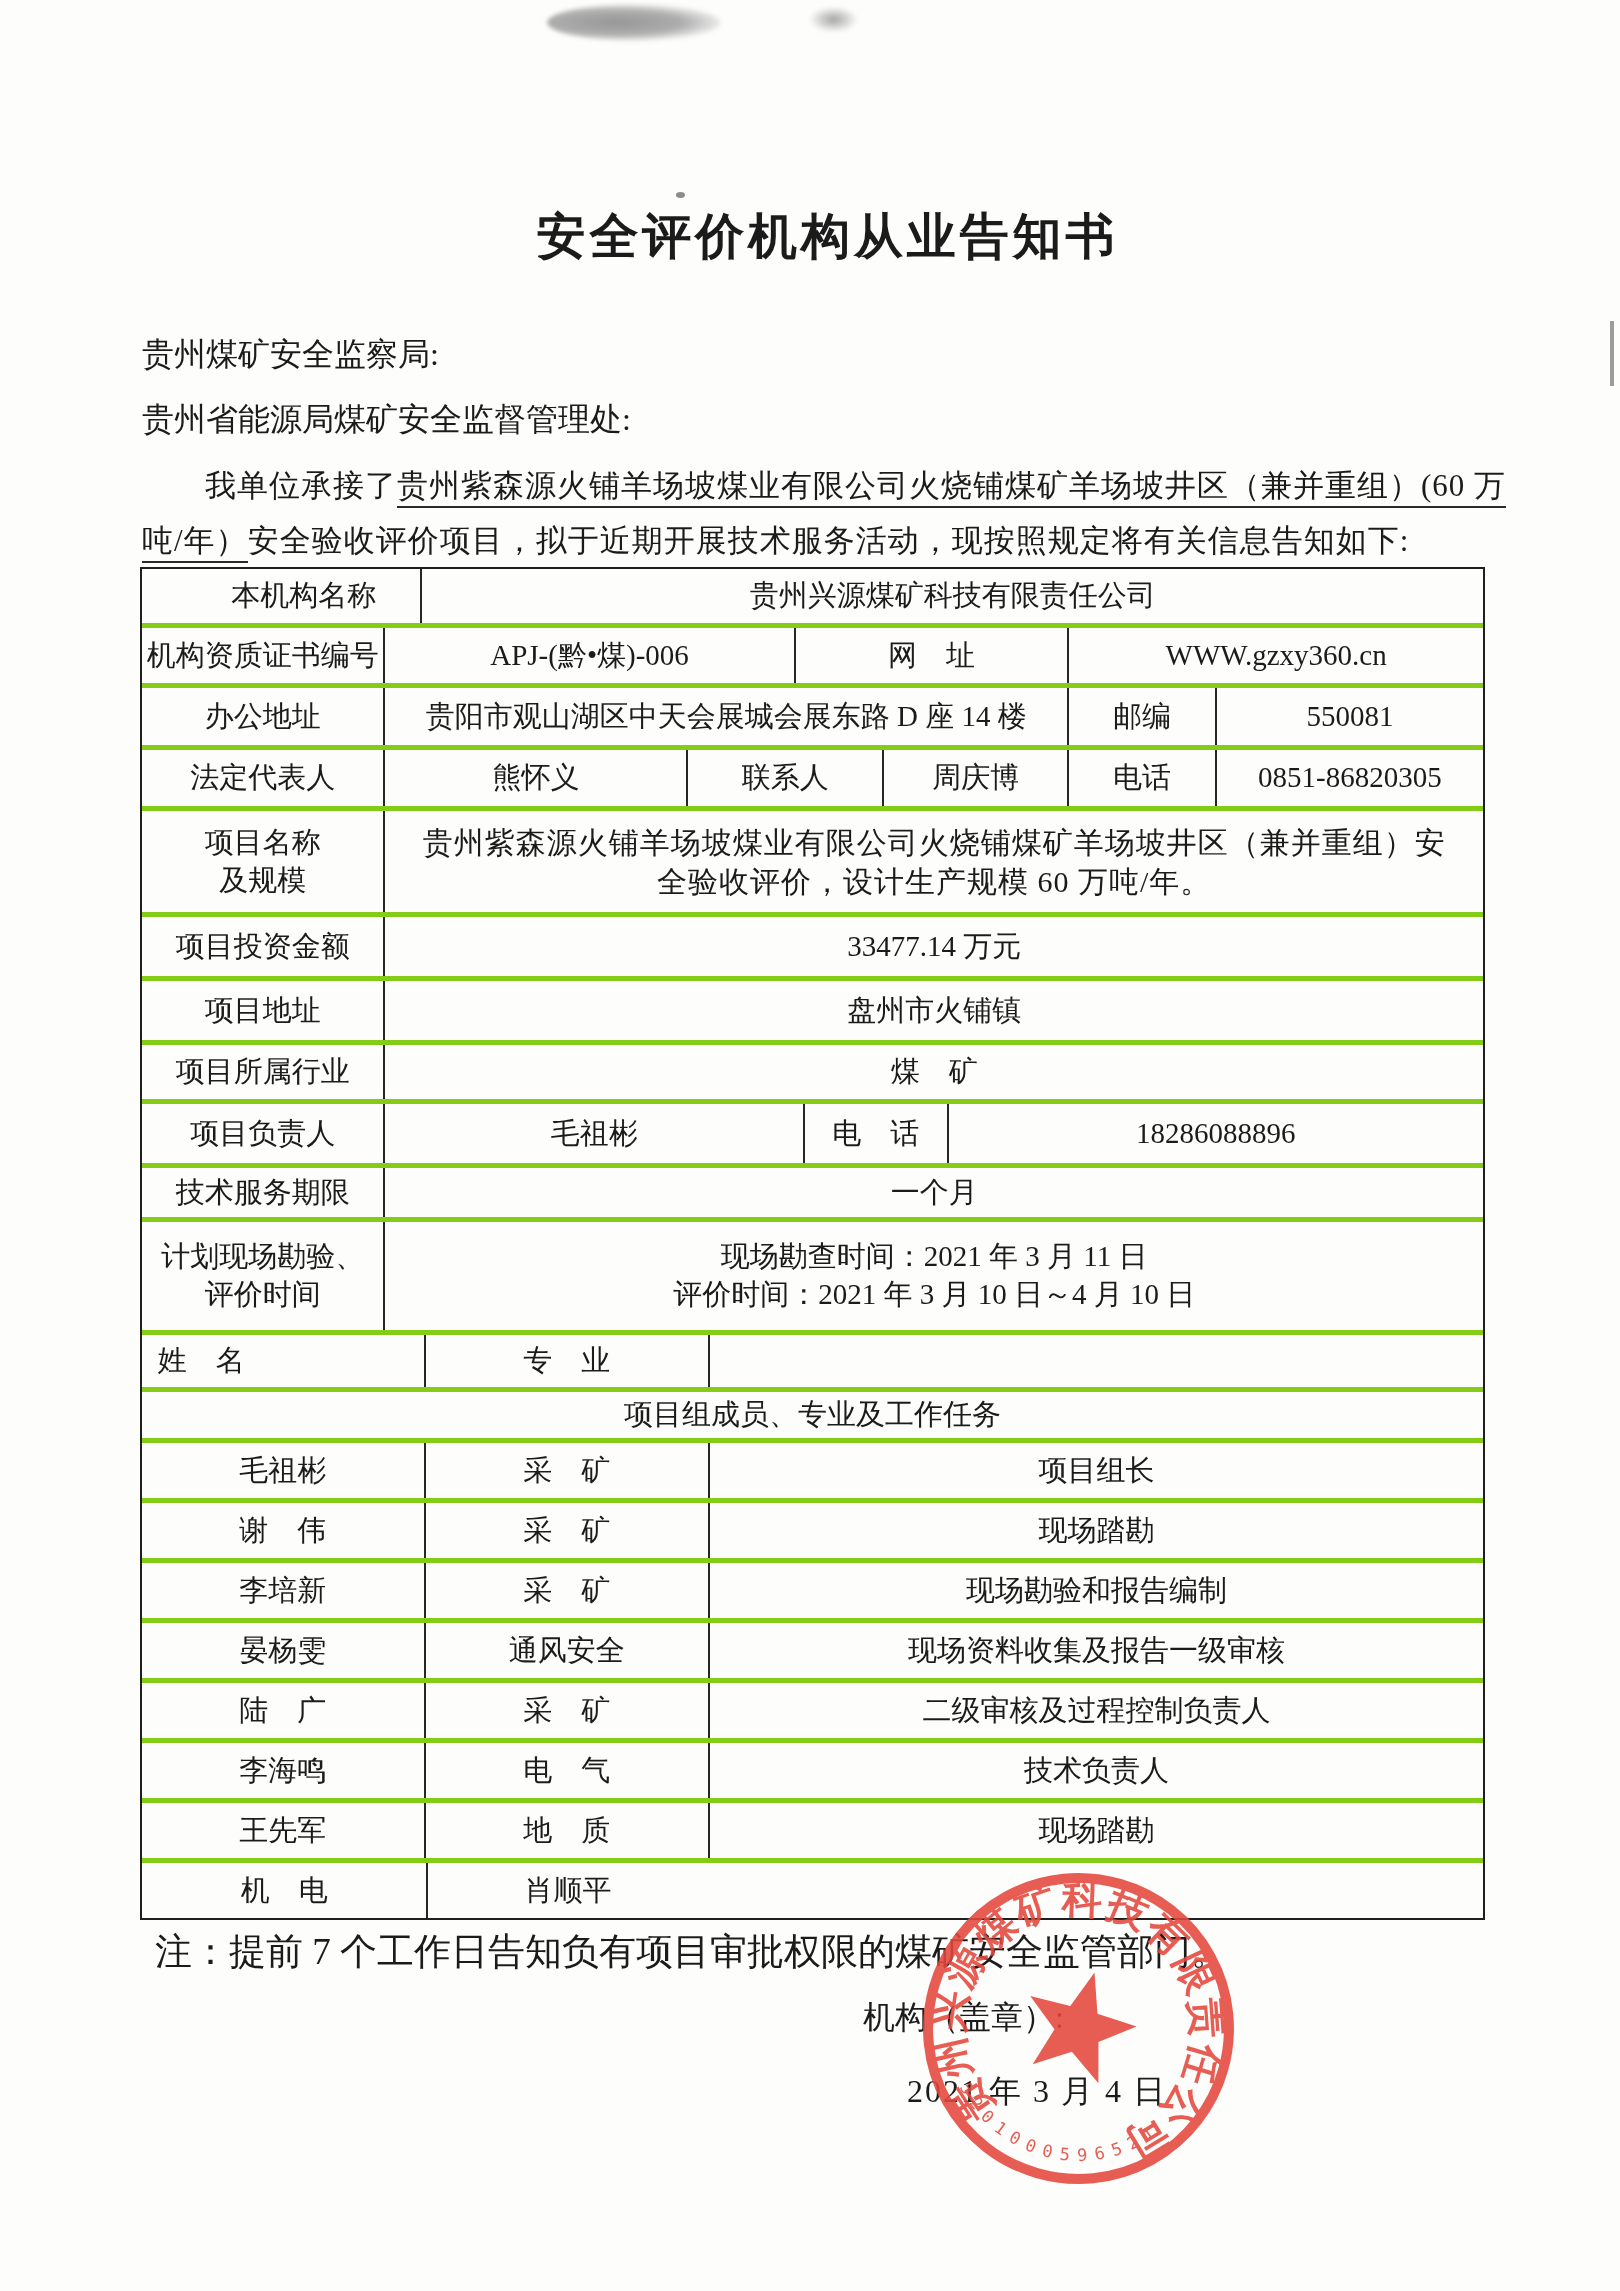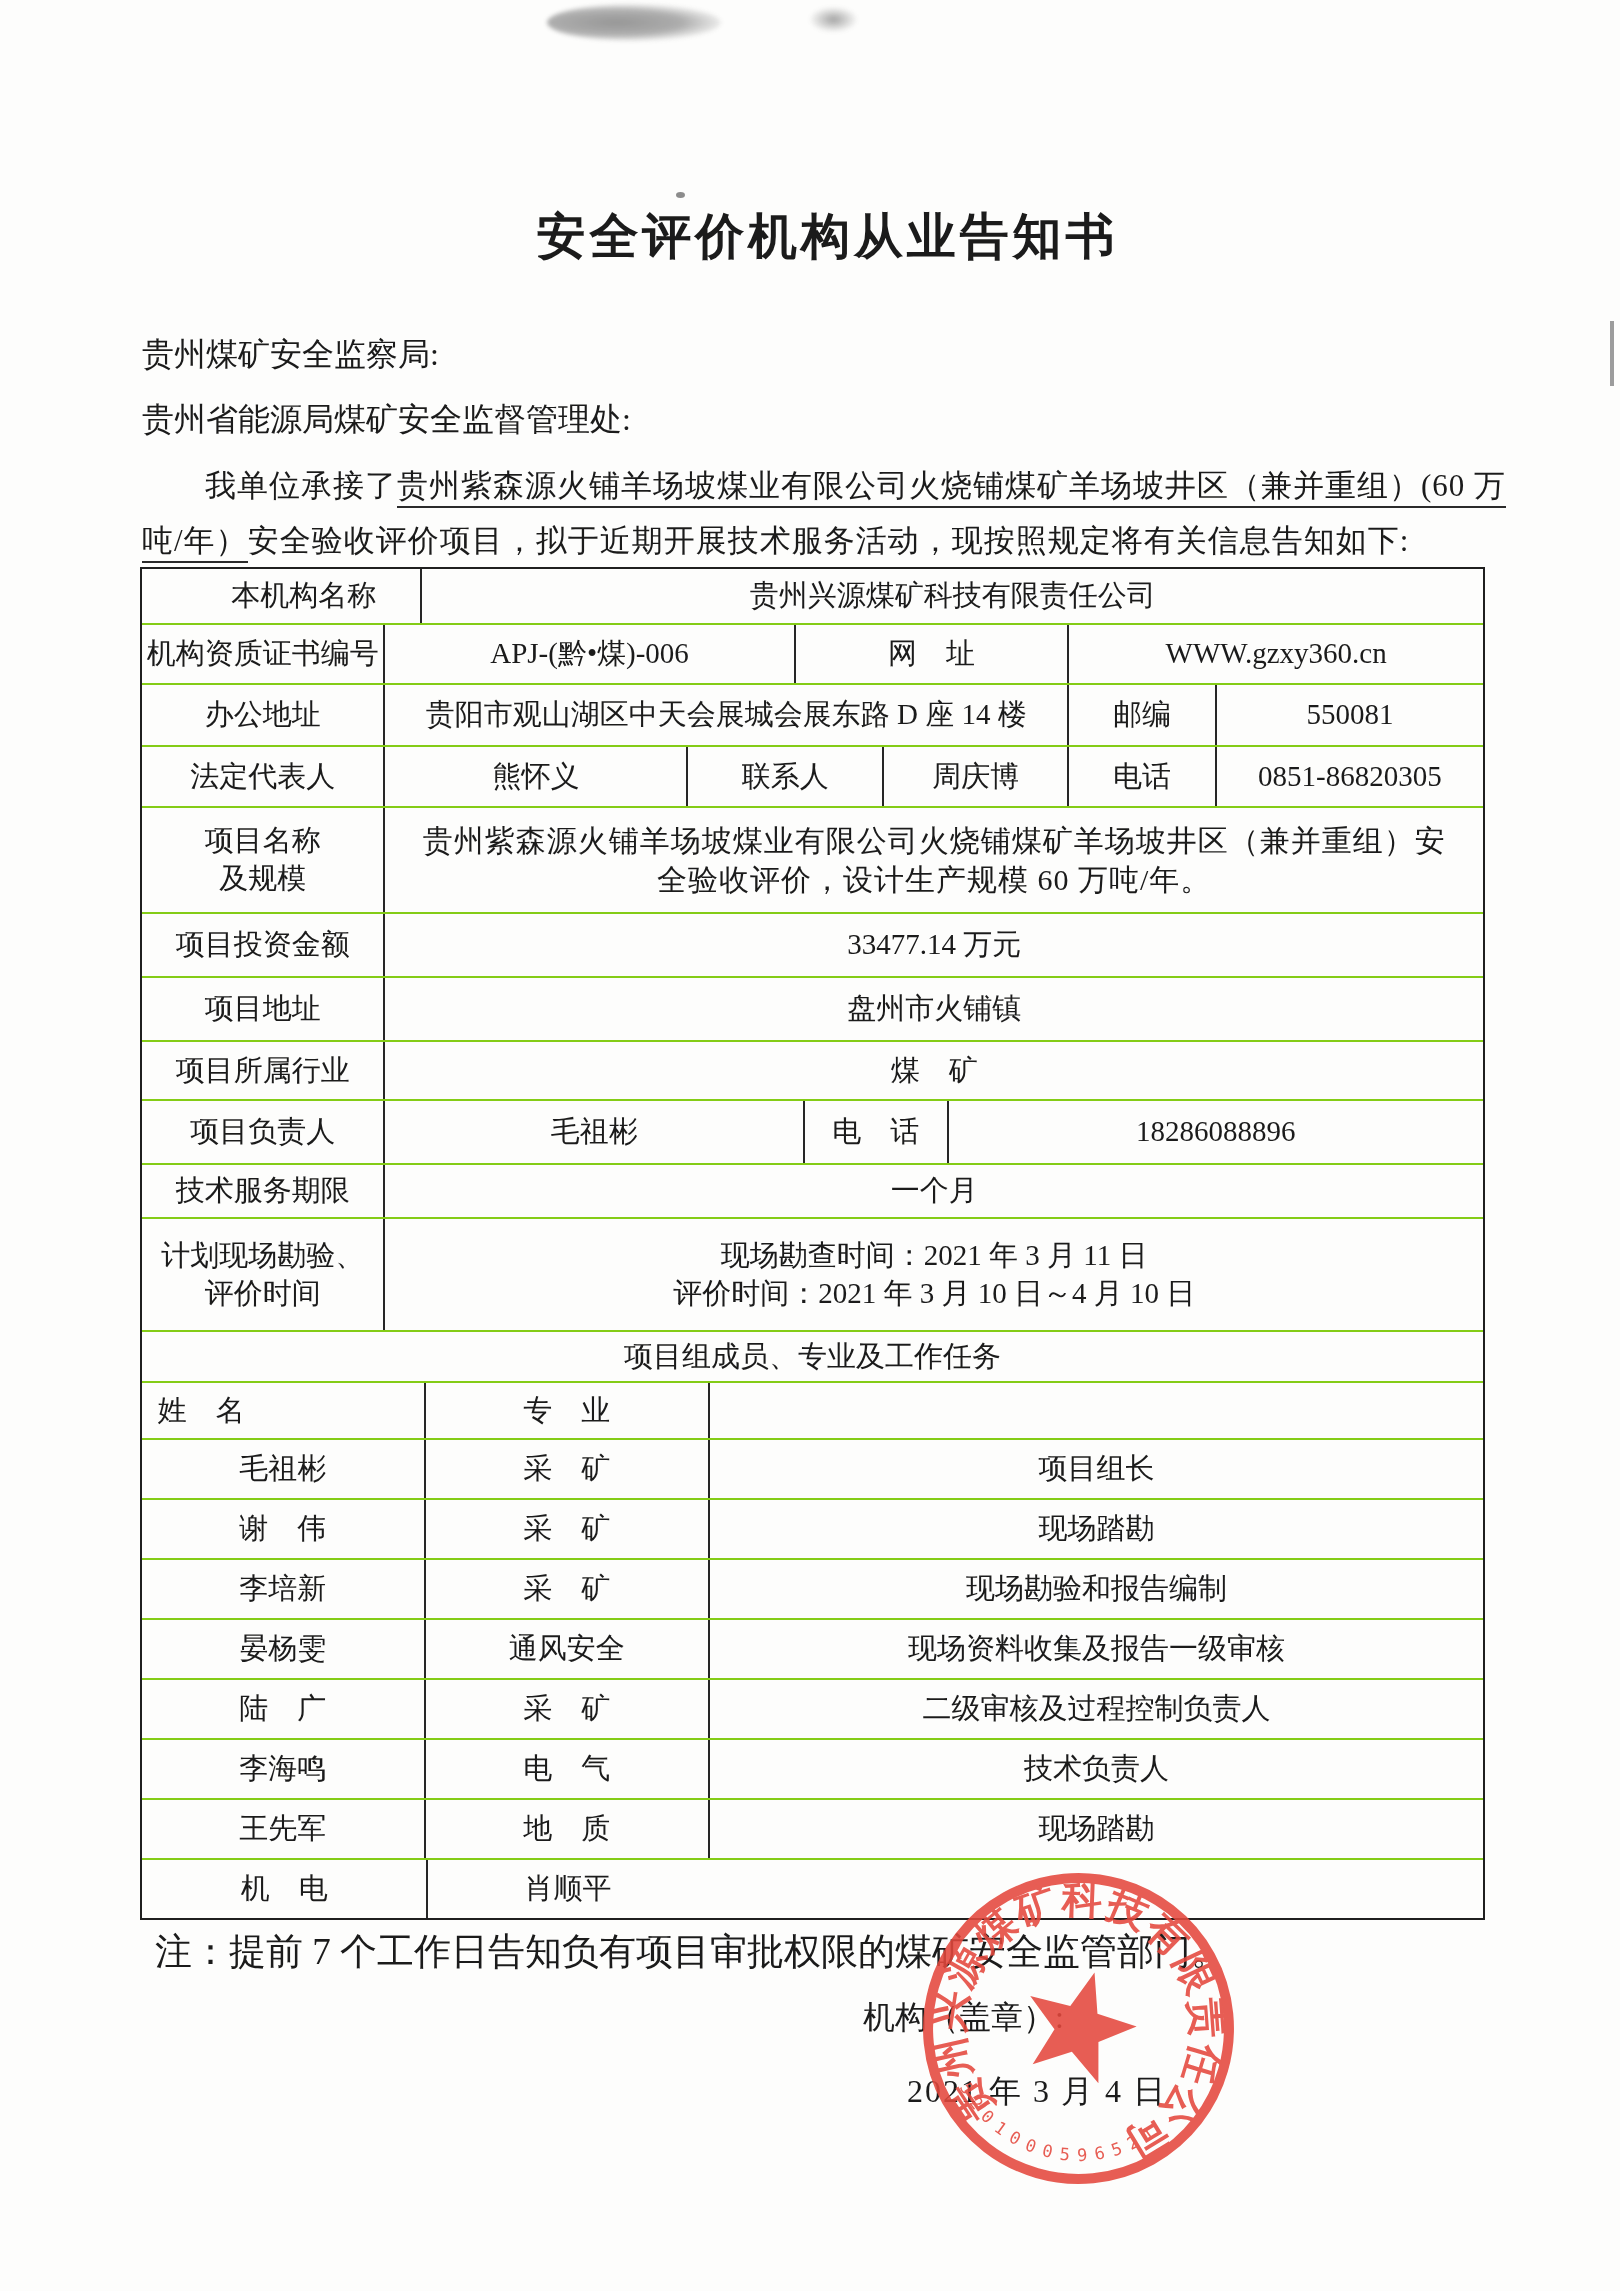--- a/index.html
+++ b/index.html
@@ -18,21 +18,21 @@
   .sal2 { top:398px; }
   .para { position:absolute; left:142px; font-size:31px; letter-spacing:1px; white-space:nowrap; }
   .para1 { top:465px; padding-left:63px; }
   .para2 { top:520px; }
   .ul { border-bottom:2.9px solid #2b2b2b; padding-bottom:3px; }
   
   .tbl {
     position:absolute; left:140px; top:567px; width:1345px;
     border:2.9px solid #1f1f1f; box-sizing:border-box; background:transparent;
   }
-  .row { display:flex; box-sizing:border-box; border-top:2px solid #84cc16; align-items:stretch; }
+  .row { display:flex; box-sizing:border-box; border-top:5px solid #84cc16; align-items:stretch; }
   .row:first-child { border-top:none;padding-left:45px; }
   .cell {
     box-sizing:border-box; border-left:2px solid #262626;
     display:flex; align-items:center; justify-content:center;
     text-align:center; font-size:29px; line-height:1.3; padding:0 7.8px;
     flex-direction:column; white-space:nowrap; overflow:hidden;
   }
   .cell:first-child { border-left:none; }
   .cell.left { align-items:flex-start; text-align:left; padding-left:15.7px; }
   .h55{height:54px}.h61{height:60px}.h63{height:62px}.h62{height:61px}
@@ -149,28 +149,28 @@
       <div class="cell" style="width:18%">
         <span>计划现场勘验、</span>
         <span>评价时间</span>
       </div>
       <div class="cell" style="width:82%">
         <span>现场勘查时间：2021 年 3 月 11 日</span>
         <span>评价时间：2021 年 3 月 10 日～4 月 10 日</span>
       </div>
     </div>
 
-    <div class="row h52">
-      <div class="cell" style="width:100%">项目组成员、专业及工作任务</div>
-    </div>
-
     <div class="row h58">
       <div class="cell left" style="width:21%">姓　名</div>
       <div class="cell" style="width:21.2%">专　业</div>
       <div class="cell" style="width:57.8%"></div>
+    </div>
+
+    <div class="row h52">
+      <div class="cell" style="width:100%">项目组成员、专业及工作任务</div>
     </div>
 
     <div class="row hm">
       <div class="cell" style="width:21%">毛祖彬</div>
       <div class="cell" style="width:21.2%">采　矿</div>
       <div class="cell" style="width:57.8%">项目组长</div>
     </div>
     <div class="row hm">
       <div class="cell" style="width:21%">谢　伟</div>
       <div class="cell" style="width:21.2%">采　矿</div>

